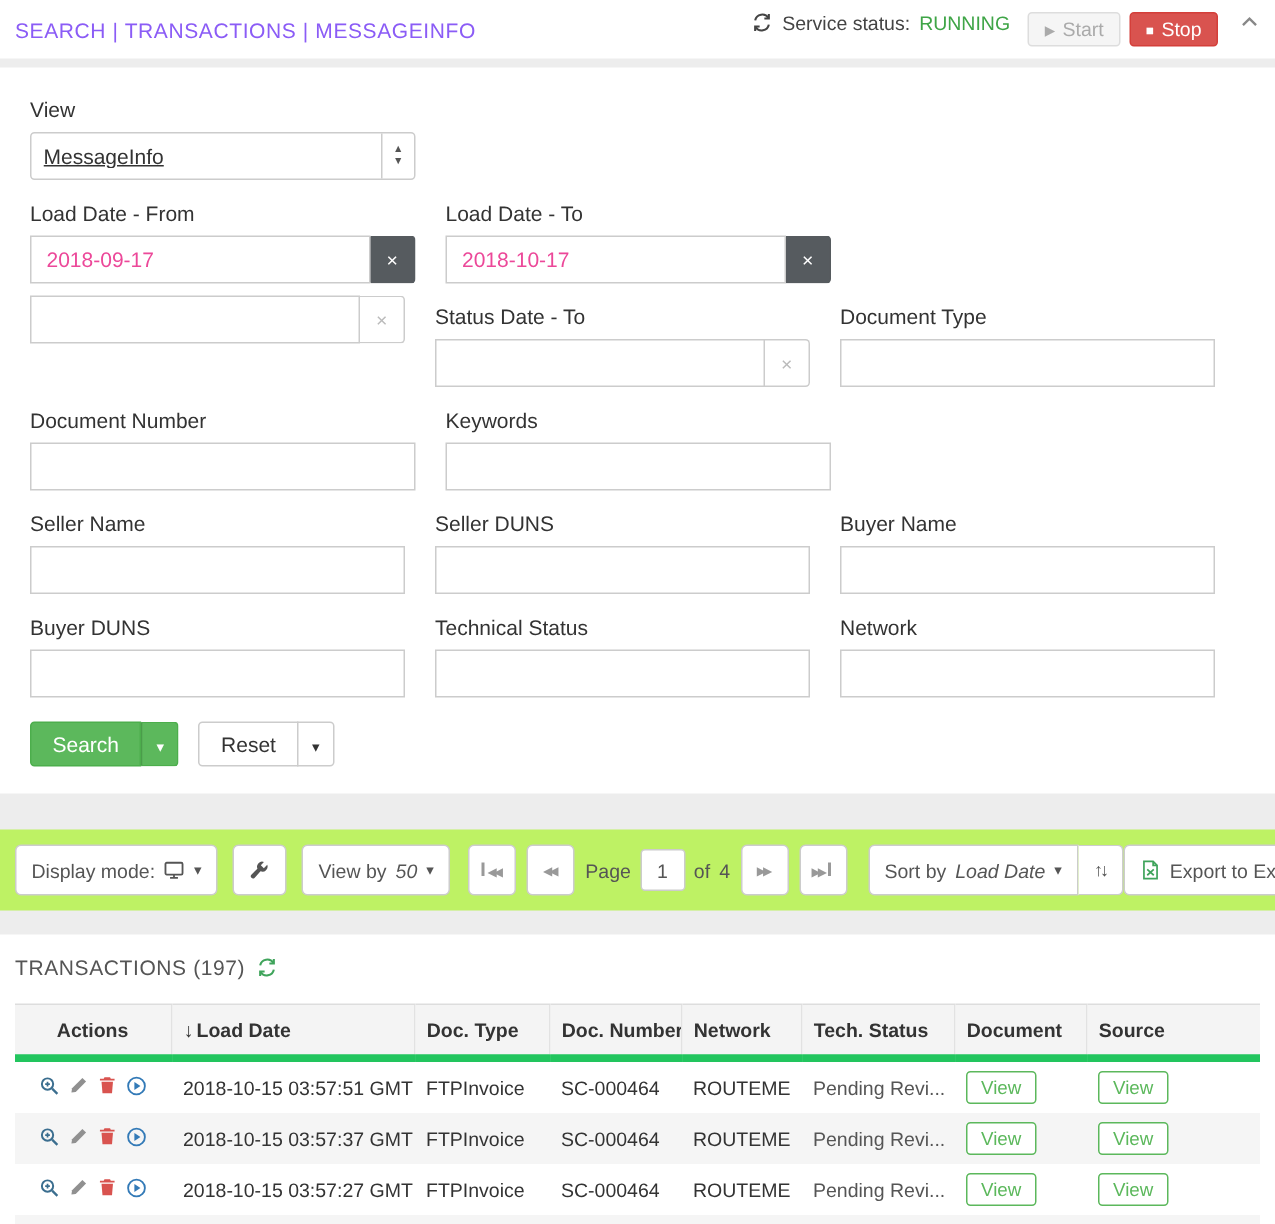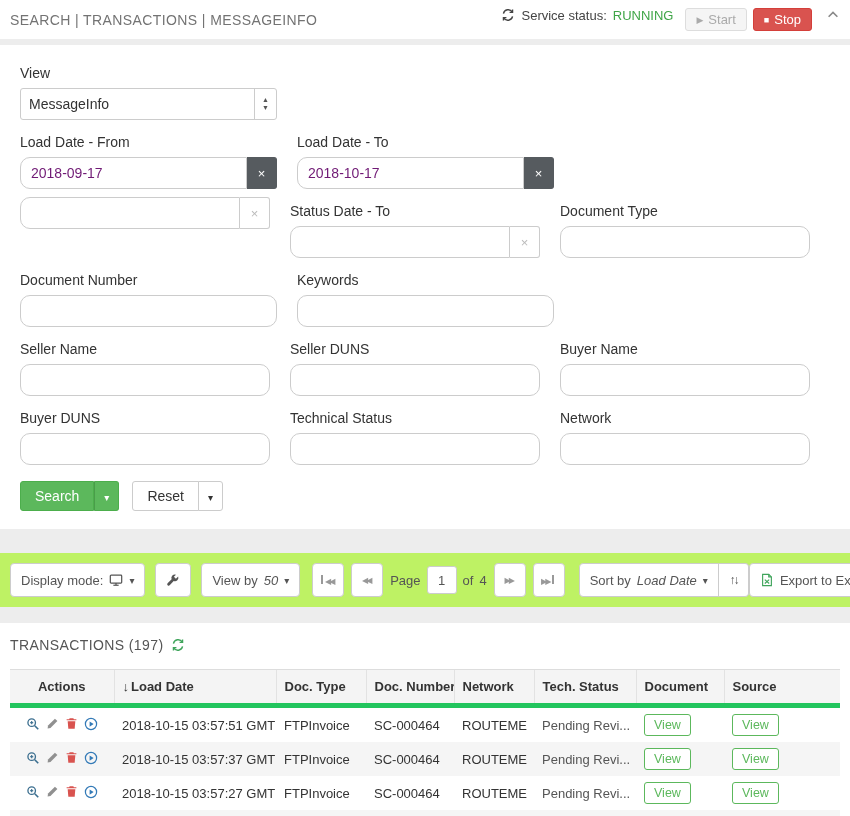--- a/index.html
+++ b/index.html
@@ -1,40 +1,40 @@
 <!DOCTYPE html>
 <html><head>
 <meta charset="utf-8">
 <style>
   * { box-sizing: border-box; }
   html,body { margin:0; padding:0; background:#ededed; font-family:"Liberation Sans", sans-serif; color:#333; }
   .app { width:850px; }
 
   
   .topbar { background:#fff; display:flex; align-items:center; padding:8px 10px; margin-bottom:6px; }
-  .breadcrumb { flex:1; font-size:14px; color:#737373; letter-spacing:0.4px; }
+  .breadcrumb { flex:1; font-size:14px; color:#8b5cf6; letter-spacing:0.4px; }
   .svc { display:flex; align-items:flex-start; gap:6px; font-size:13px; color:#444; }
   .svc-running { color:#3fa547; }
   .btn-start { display:inline-flex; align-items:center; gap:5px; background:#f5f5f5; border:1px solid #ddd; color:#aaa; border-radius:3px; padding:3px 10px; font-size:13px; cursor:default; }
   .btn-stop { display:inline-flex; align-items:center; gap:5px; background:#d9534f; border:1px solid #d43f3a; color:#fff; border-radius:3px; padding:3px 10px; font-size:13px; cursor:pointer; }
   .chev-up { margin-left:8px; display:inline-flex; cursor:pointer; }
 
   
   .form-panel { background:#fff; padding:14px 20px 18px; margin-bottom:24px; }
   .form-row { display:flex; margin-bottom:8px; }
   .form-group { width:257px; margin-right:20px; }
   .form-group label { display:block; margin:6px 0 7px; font-size:14px; color:#333; }
-  .txt { width:100%; height:32px; border:1px solid #ccc; border-radius:10px; padding:4px 10px; font-size:14px; color:#701a75; background:#fff; }
+  .txt { width:100%; height:32px; border:1px solid #ccc; border-radius:0; padding:4px 10px; font-size:14px; color:#ec4899; background:#fff; }
   .input-group { display:flex; }
   .input-group .txt { flex:1; border-top-right-radius:0; border-bottom-right-radius:0; }
   .clear-btn { width:30px; height:32px; font-size:13px; border-radius:0 3px 3px 0; cursor:pointer; }
   .clear-btn.dark { background:#565b5f; color:#fff; border:1px solid #565b5f; border-left:0; }
   .clear-btn.light { background:#fff; color:#bbb; border:1px solid #ccc; border-left:0; }
   .select-wrap { position:relative; width:257px; }
-  .select-wrap select { width:100%; height:32px; border:1px solid #ccc; border-radius:3px; padding:4px 30px 4px 8px; font-size:14px; color:#333; background:#fff; appearance:none; -webkit-appearance:none; }
+  .select-wrap select { width:100%; height:32px; border:1px solid #ccc; border-radius:3px; padding:4px 30px 4px 8px; font-size:14px; color:#333; background:#fff; appearance:none;text-decoration:underline; -webkit-appearance:none; }
   .select-arrows { position:absolute; right:1px; top:1px; bottom:1px; width:22px; border-left:1px solid #ccc; display:flex; flex-direction:column; align-items:center; justify-content:center; font-size:7px; color:#555; line-height:1.1; pointer-events:none; }
   .form-actions { display:flex; margin-top:16px; }
   .btn-group { display:inline-flex; }
   .btn-search { background:#5cb85c; border:1px solid #4cae4c; color:#fff; font-size:14px; padding:6px 14px; border-radius:3px 0 0 3px; cursor:pointer; }
   .btn-search-caret { background:#5cb85c; border:1px solid #4cae4c; border-left:1px solid #4a9d4a; color:#fff; padding:6px 9px; border-radius:0 3px 3px 0; cursor:pointer; }
   .btn-reset { background:#fff; border:1px solid #ccc; color:#333; font-size:14px; padding:6px 14px; border-radius:3px 0 0 3px; cursor:pointer; }
   .btn-reset-caret { background:#fff; border:1px solid #ccc; margin-left:-1px; color:#333; padding:6px 9px; border-radius:0 3px 3px 0; cursor:pointer; }
   .reset-group { margin-left:13px; }
   .caret { font-size:10px; }
 

